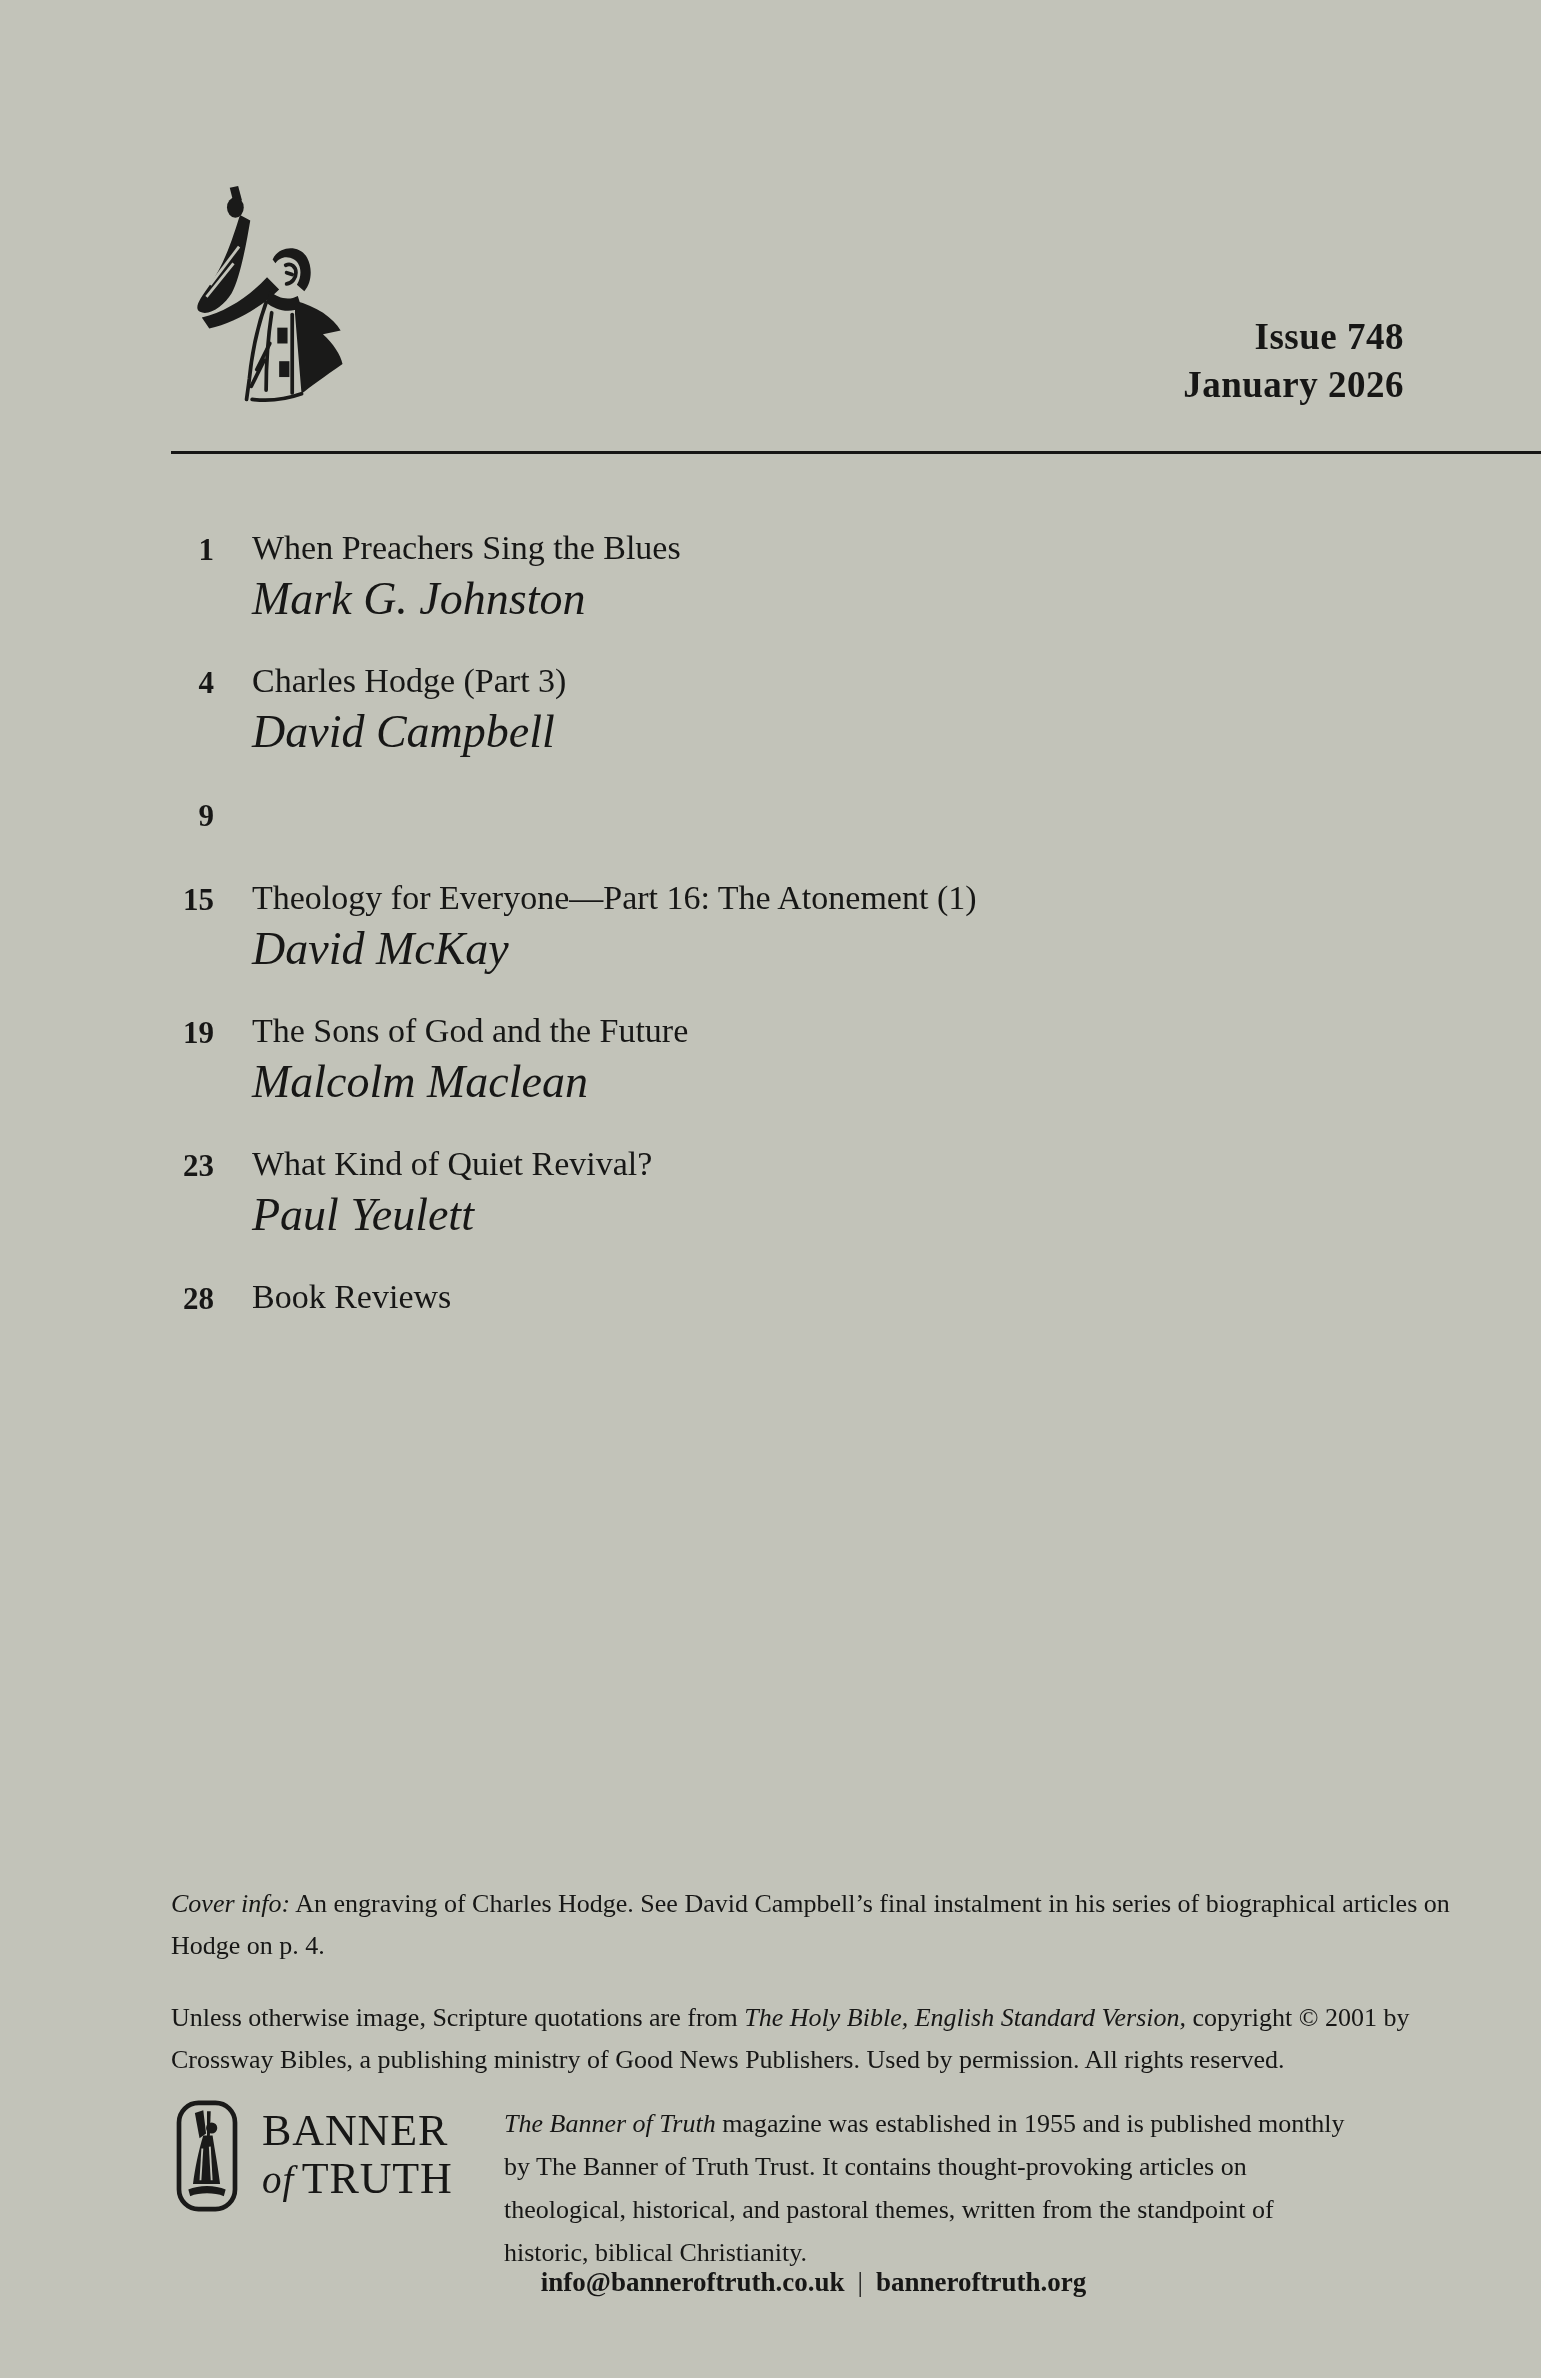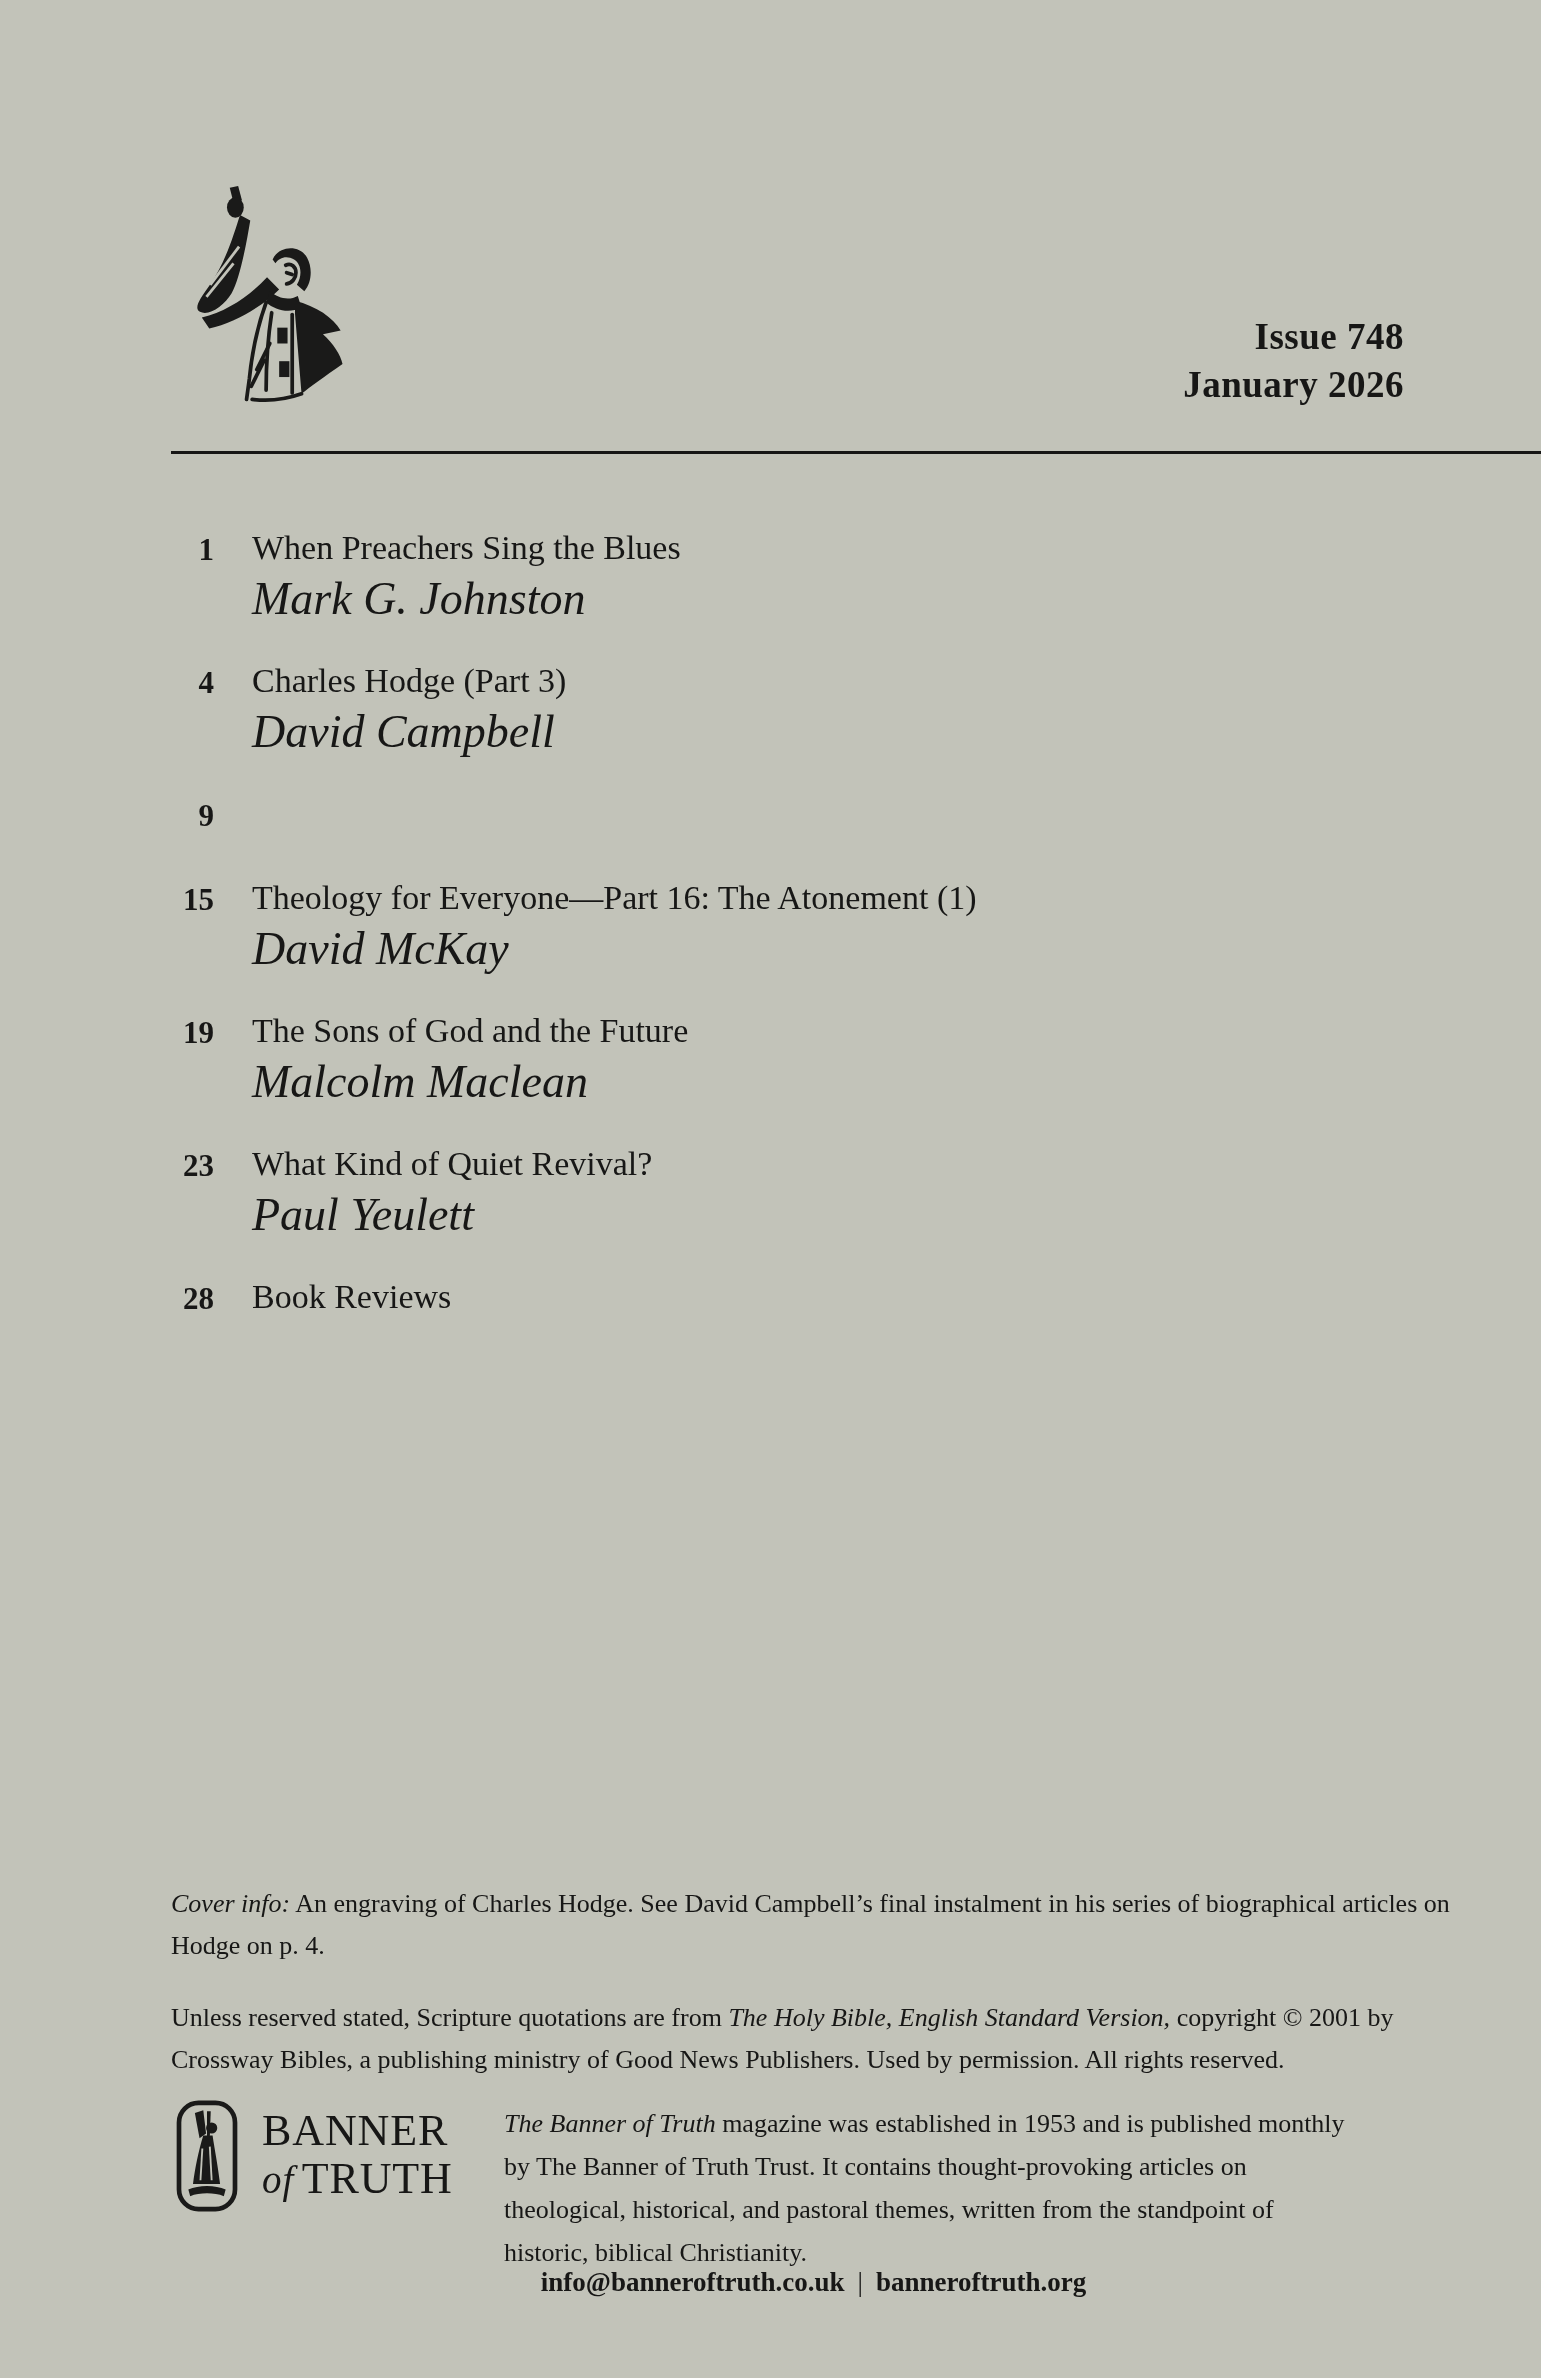--- a/index.html
+++ b/index.html
@@ -150,21 +150,21 @@
       <div class="toc-body">
         <div class="toc-title">Book Reviews</div>
         <div class="toc-author"></div>
       </div>
     </div>
 
   </div>
 
   <p class="note note-cover"><span class="italic">Cover info:</span><span> An engraving of Charles Hodge. See David Campbell’s final instalment in his series of biographical articles on Hodge on p. 4.</span></p>
 
-  <p class="note note-scripture"><span>Unless reserved stated, Scripture quotations are from </span><span class="italic">The Holy Bible, English Standard Version,</span><span> copyright © 2001 by Crossway Bibles, a publishing ministry of Good News Publishers. Used by permission. All rights reserved.</span></p>
+  <p class="note note-scripture"><span>Unless otherwise image, Scripture quotations are from </span><span class="italic">The Holy Bible, English Standard Version,</span><span> copyright © 2001 by Crossway Bibles, a publishing ministry of Good News Publishers. Used by permission. All rights reserved.</span></p>
 
   <div class="publisher">
 
     <div class="oval-logo">
       <svg viewBox="0 0 66 120" width="62" height="112" aria-hidden="true">
         <rect x="3" y="3" width="60" height="114" rx="21" fill="none" stroke="#1a1a19" stroke-width="5"></rect>
         <g fill="#1a1a19">
           <path d="M29,11 L20,14 L25,41 L32,36 Z"></path>
           <path d="M33,12 L37,12 L36,40 L33,40 Z"></path>
           <circle cx="38" cy="30" r="6"></circle>
@@ -176,20 +176,20 @@
           <path d="M36,50 L38,86"></path>
         </g>
       </svg>
     </div>
 
     <div class="wordmark">
       <div>BANNER</div>
       <div><span class="of">of</span><span>TRUTH</span></div>
     </div>
 
-    <p class="pub-about"><span class="italic">The Banner of Truth</span><span> magazine was established in 1953 and is published monthly by The Banner of Truth Trust. It contains thought-provoking articles on theological, historical, and pastoral themes, written from the standpoint of historic, biblical Christianity.</span></p>
+    <p class="pub-about"><span class="italic">The Banner of Truth</span><span> magazine was established in 1955 and is published monthly by The Banner of Truth Trust. It contains thought-provoking articles on theological, historical, and pastoral themes, written from the standpoint of historic, biblical Christianity.</span></p>
 
   </div>
 
   <div class="contact"><span>info@banneroftruth.co.uk</span><span class="sep">|</span><span>banneroftruth.org</span></div>
 
 </div>
 
 
 </body></html>

